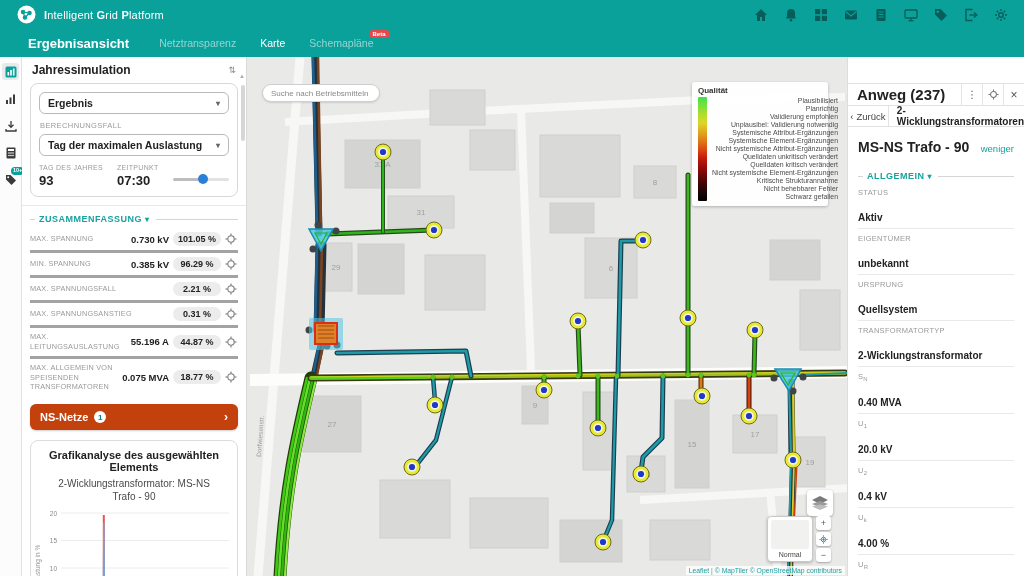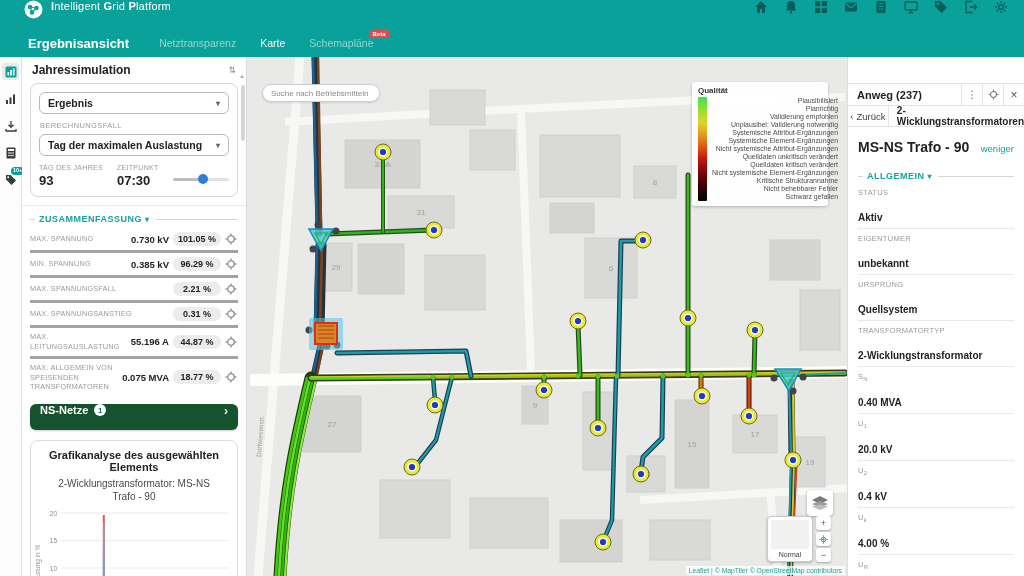--- a/index.html
+++ b/index.html
@@ -1,20 +1,20 @@
 <!DOCTYPE html>
 <html><head>
 <meta charset="utf-8">
 <style>
 *{box-sizing:border-box;margin:0;padding:0}
 html,body{width:1024px;height:576px;overflow:hidden}
 body{font-family:"Liberation Sans",sans-serif;background:#fff;position:relative;font-size:10px;color:#222}
 
 .topbar{position:absolute;top:0;left:0;right:0;height:57px;background:#0aa19b}
-.brandrow{position:absolute;top:0;left:14px;right:0;height:29px;display:flex;align-items:flex-start;padding:0 10px}
+.brandrow{position:absolute;top:0;left:7px;right:0;height:29px;display:flex;align-items:center;padding:0 10px}
 .logo{width:19px;height:19px;margin-right:8px}
 .brand{color:#fff;font-size:11px;letter-spacing:.2px}
 .brand b{font-weight:bold}
 .hicons{margin-left:auto;display:flex;align-items:center;gap:16px;padding-right:6px}
 .hicon{width:14px;height:14px;color:#075d59;cursor:pointer}
 .hicon svg{width:14px;height:14px;display:block}
 .subnav{position:absolute;top:29px;left:0;right:0;height:28px;display:flex;align-items:center;padding:0 28px}
 .pagetitle{color:#fff;font-size:13px;font-weight:bold;margin-right:30px}
 .navtab{font-size:10.5px;color:rgba(255,255,255,.55);margin-right:24px;position:relative;cursor:pointer}
 .navtab.active{color:#fff}
@@ -48,21 +48,21 @@
 .sechead::after{content:"";flex:1;border-top:1px solid #d5d5d5;margin-left:6px}
 .sechead .car{margin-left:3px;font-size:8px}
 .srows{padding:0 8px}
 .srow{display:grid;grid-template-columns:1fr auto 48px 13px;align-items:center;gap:4px;border-bottom:3px solid #a3a3a3;padding:4px 0;min-height:20px}
 .srow:last-child{border-bottom:none}
 .slabel{font-size:7.3px;color:#9a9a9a;letter-spacing:.2px;line-height:1.35}
 .sval{font-size:9.5px;font-weight:bold;white-space:nowrap}
 .spill{background:#ececec;border-radius:8px;font-size:9px;font-weight:bold;text-align:center;padding:2px 2px;white-space:nowrap}
 .target{width:12px;height:12px;color:#777;cursor:pointer}
 .target svg{width:12px;height:12px;display:block}
-.nsbtn{margin:8px 8px 0 8px;height:26px;background:#14532d;border-radius:6px;display:flex;align-items:flex-start;color:#fff;font-size:11px;font-weight:bold;padding:0 10px;cursor:pointer;box-shadow:0 1px 2px rgba(0,0,0,.2)}
+.nsbtn{margin:8px 8px 0 8px;height:26px;background:#c2410c;border-radius:6px;display:flex;align-items:center;color:#fff;font-size:11px;font-weight:bold;padding:0 10px;cursor:pointer;box-shadow:0 1px 2px rgba(0,0,0,.2)}
 .nsbadge{background:#fff;color:#0a7d78;font-size:8px;font-weight:bold;border-radius:50%;width:12px;height:12px;display:flex;align-items:center;justify-content:center;margin-left:6px}
 .nschev{margin-left:auto;font-size:12px}
 .ancard{margin:10px 8px 0 8px;border:1px solid #dcdcdc;border-radius:8px 8px 0 0;height:210px;padding-top:8px}
 .antitle{font-size:11px;font-weight:bold;text-align:center}
 .ansub{font-size:10px;color:#4a4a4a;text-align:center;width:160px;margin:4px auto 0 auto;line-height:1.3}
 
 .map{position:absolute;top:57px;left:247px;width:600px;bottom:0;background:#e9e9e7;overflow:hidden}
 .map svg.mapsvg{position:absolute;top:0;left:0}
 .searchbox{position:absolute;left:15px;top:27px;width:118px;height:18px;background:#fff;border:1px solid #cfcfcf;border-radius:9px;display:flex;align-items:center;padding:0 8px;font-size:8px;color:#8a8a8a;box-shadow:0 1px 2px rgba(0,0,0,.12);cursor:text}
 .legend{position:absolute;left:445px;top:25px;width:136px;background:rgba(255,255,255,.95);border-radius:3px;box-shadow:0 1px 3px rgba(0,0,0,.25);padding:4px 5px 5px 6px}
@@ -77,21 +77,21 @@
 .normalthumb{flex:1;margin:3px 3px 0 3px;background:#f1f1ef;border-radius:2px}
 .normallabel{font-size:7px;color:#444;text-align:center;padding:2px 0 3px 0}
 .zoomctrl{position:absolute;left:569px;top:459px;width:15px;display:flex;flex-direction:column;gap:2px}
 .zbtn{height:14px;background:#fff;border-radius:3px;box-shadow:0 1px 2px rgba(0,0,0,.3);display:flex;align-items:center;justify-content:center;font-size:9px;color:#555;cursor:pointer}
 .zbtn svg{width:9px;height:9px}
 .attrib{position:absolute;right:2px;bottom:1px;background:rgba(255,255,255,.75);font-size:6.8px;color:#888;padding:1px 3px;white-space:nowrap}
 .attrib span.link{color:#1fa0a0}
 
 .rpanel{position:absolute;top:57px;left:847px;right:0;bottom:0;background:#fff;border-left:1px solid #ddd}
 .rp-head{margin-top:26px;height:23px;border-top:1px solid #e2e2e2;border-bottom:1px solid #e2e2e2;display:flex;align-items:stretch}
-.rp-title{font-size:11px;font-weight:bold;display:flex;align-items:center;padding-left:9px;flex:1}
+.rp-title{font-size:15px;font-weight:bold;display:flex;align-items:center;padding-left:9px;flex:1}
 .rp-ic{width:21px;border-left:1px solid #e4e4e4;display:flex;align-items:center;justify-content:center;color:#555;cursor:pointer}
 .rp-ic svg{width:11px;height:11px;color:#777}
 .rp-tabs{height:21px;border-bottom:1px solid #e2e2e2;display:flex;align-items:stretch}
 .backcell{width:58px;border-right:1px solid #e4e4e4;display:flex;align-items:center;justify-content:center;font-size:9.5px;color:#444;cursor:pointer}
 .tabname{display:flex;align-items:center;font-size:10px;font-weight:bold;padding-left:8px}
 .rp-body{padding:12px 10px 0 10px}
 .elname{display:flex;align-items:baseline}
 .elname .n{font-size:14px;font-weight:bold}
 .elname .less{margin-left:auto;font-size:9.5px;color:#17a2a0;cursor:pointer}
 .rsechead{display:flex;align-items:center;color:#17a2a0;font-size:9px;font-weight:bold;letter-spacing:.5px;margin:16px 0 2px 0}

